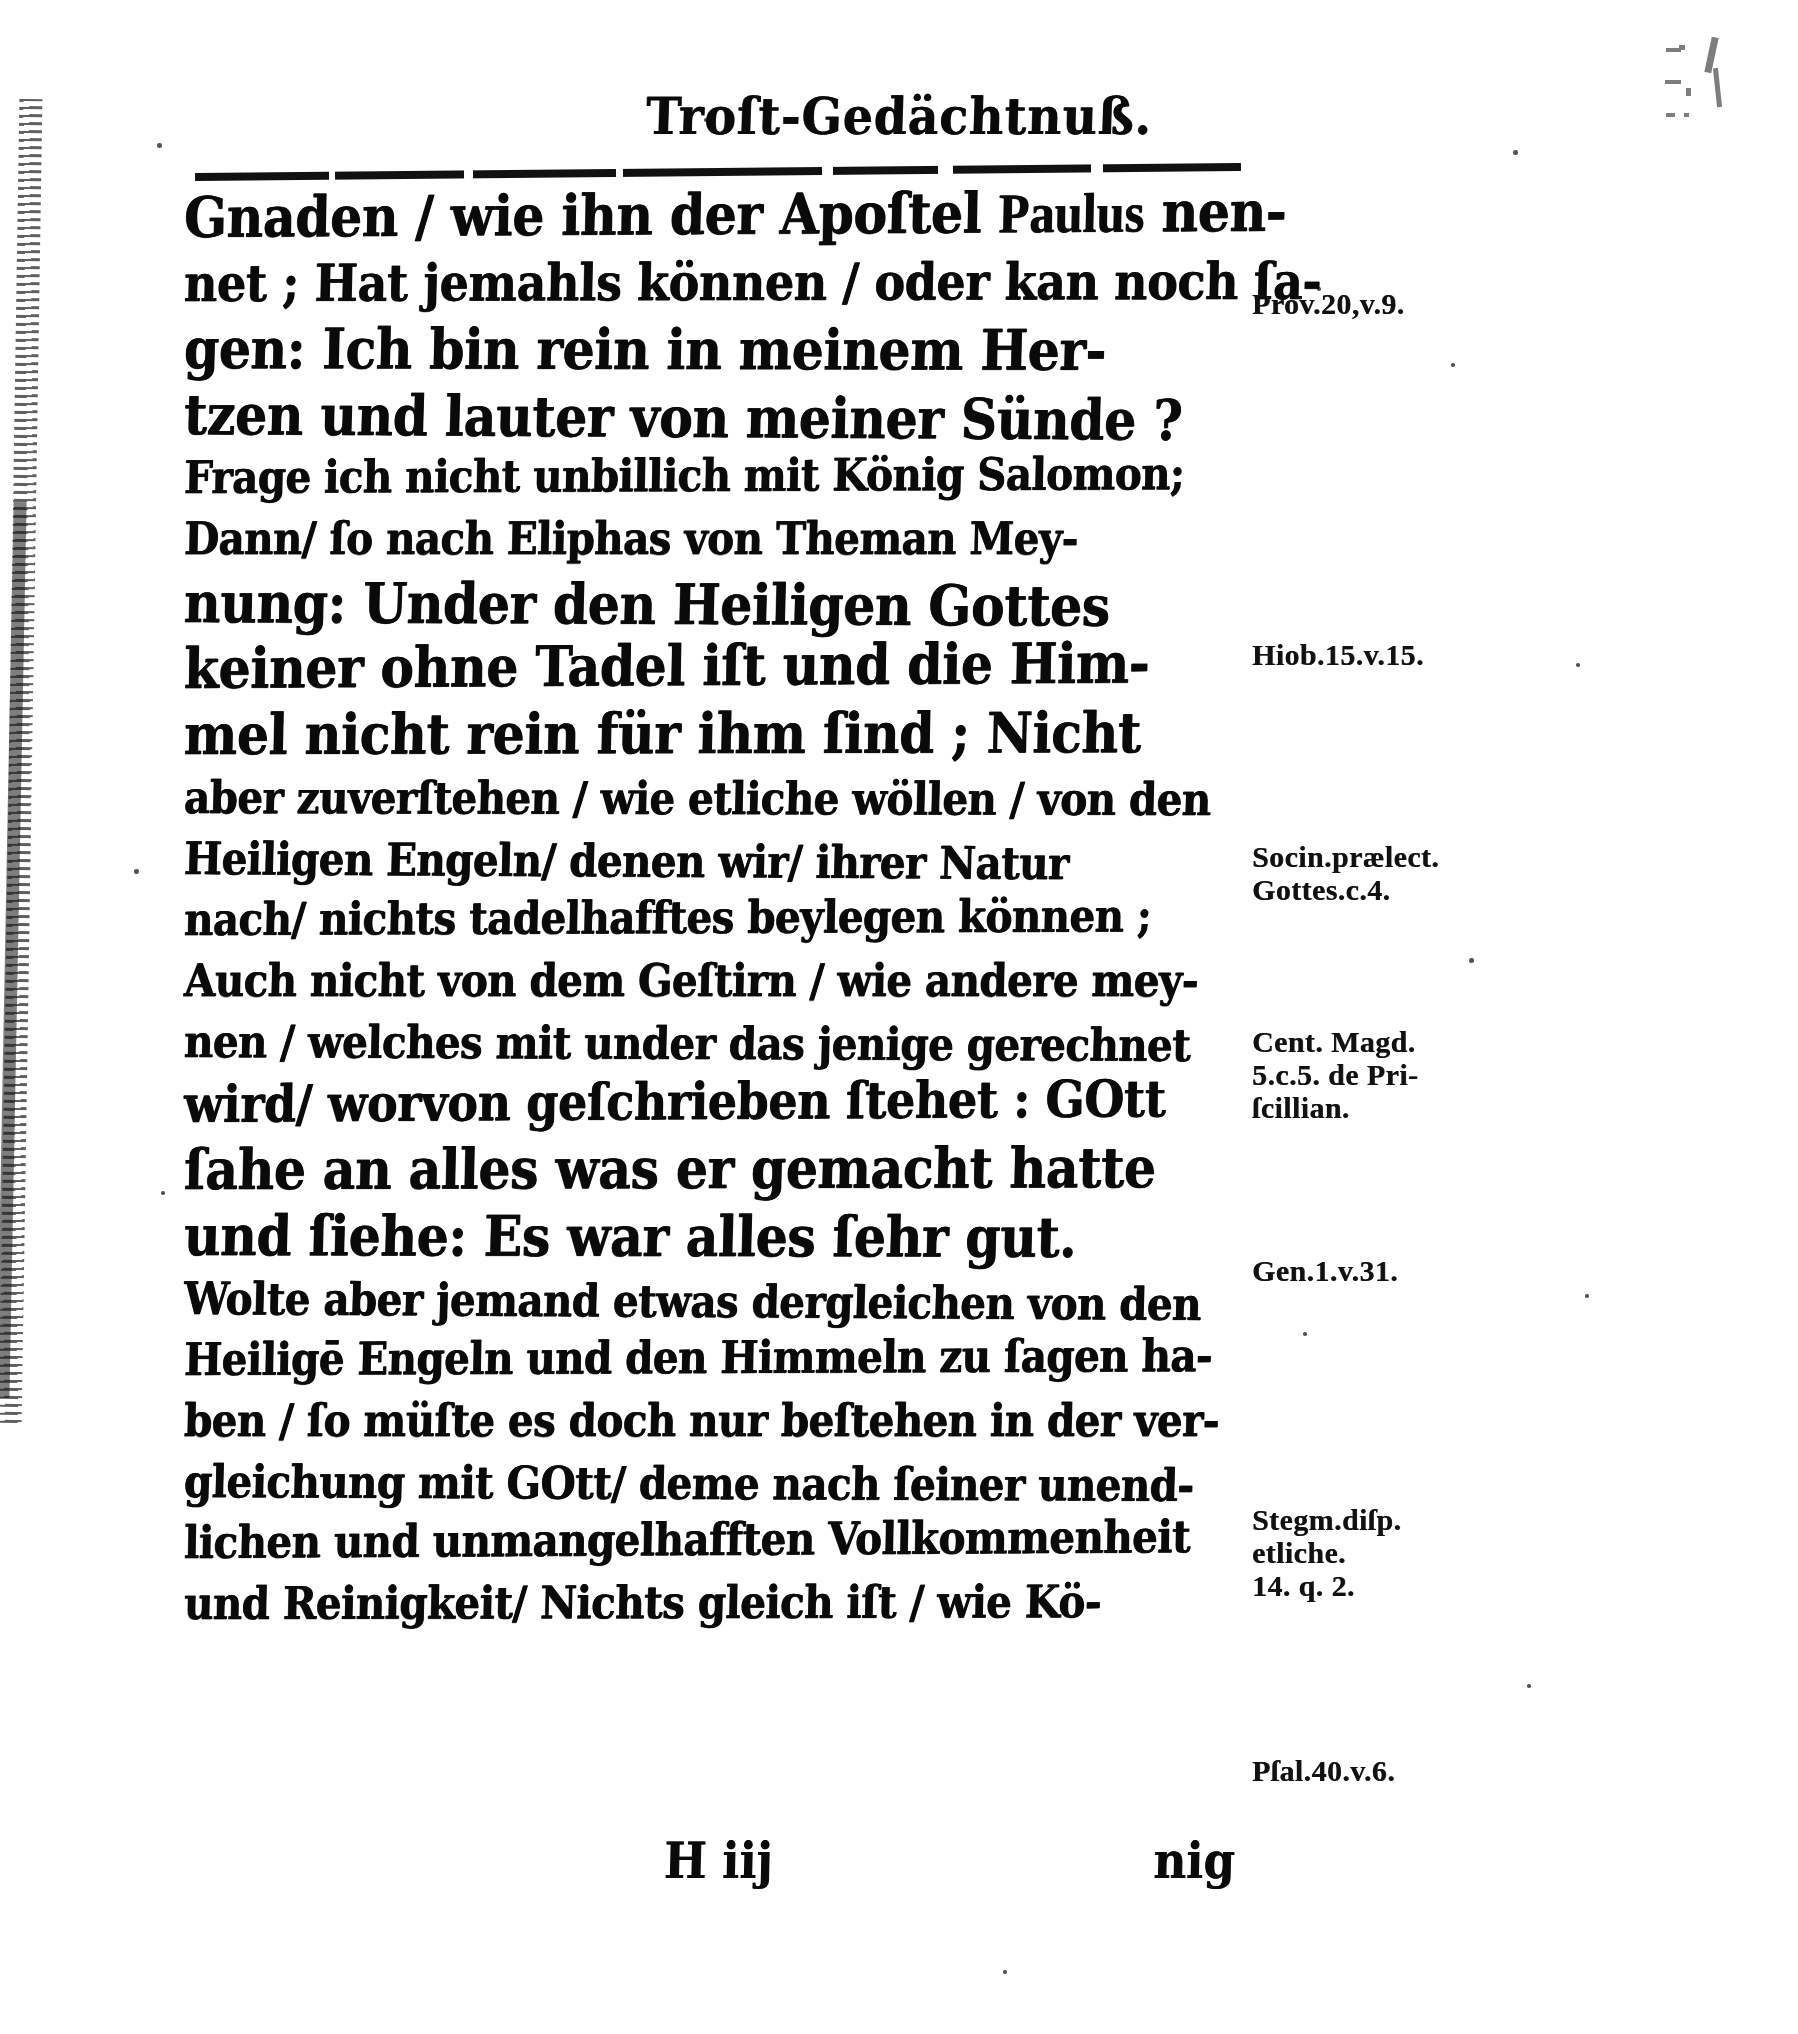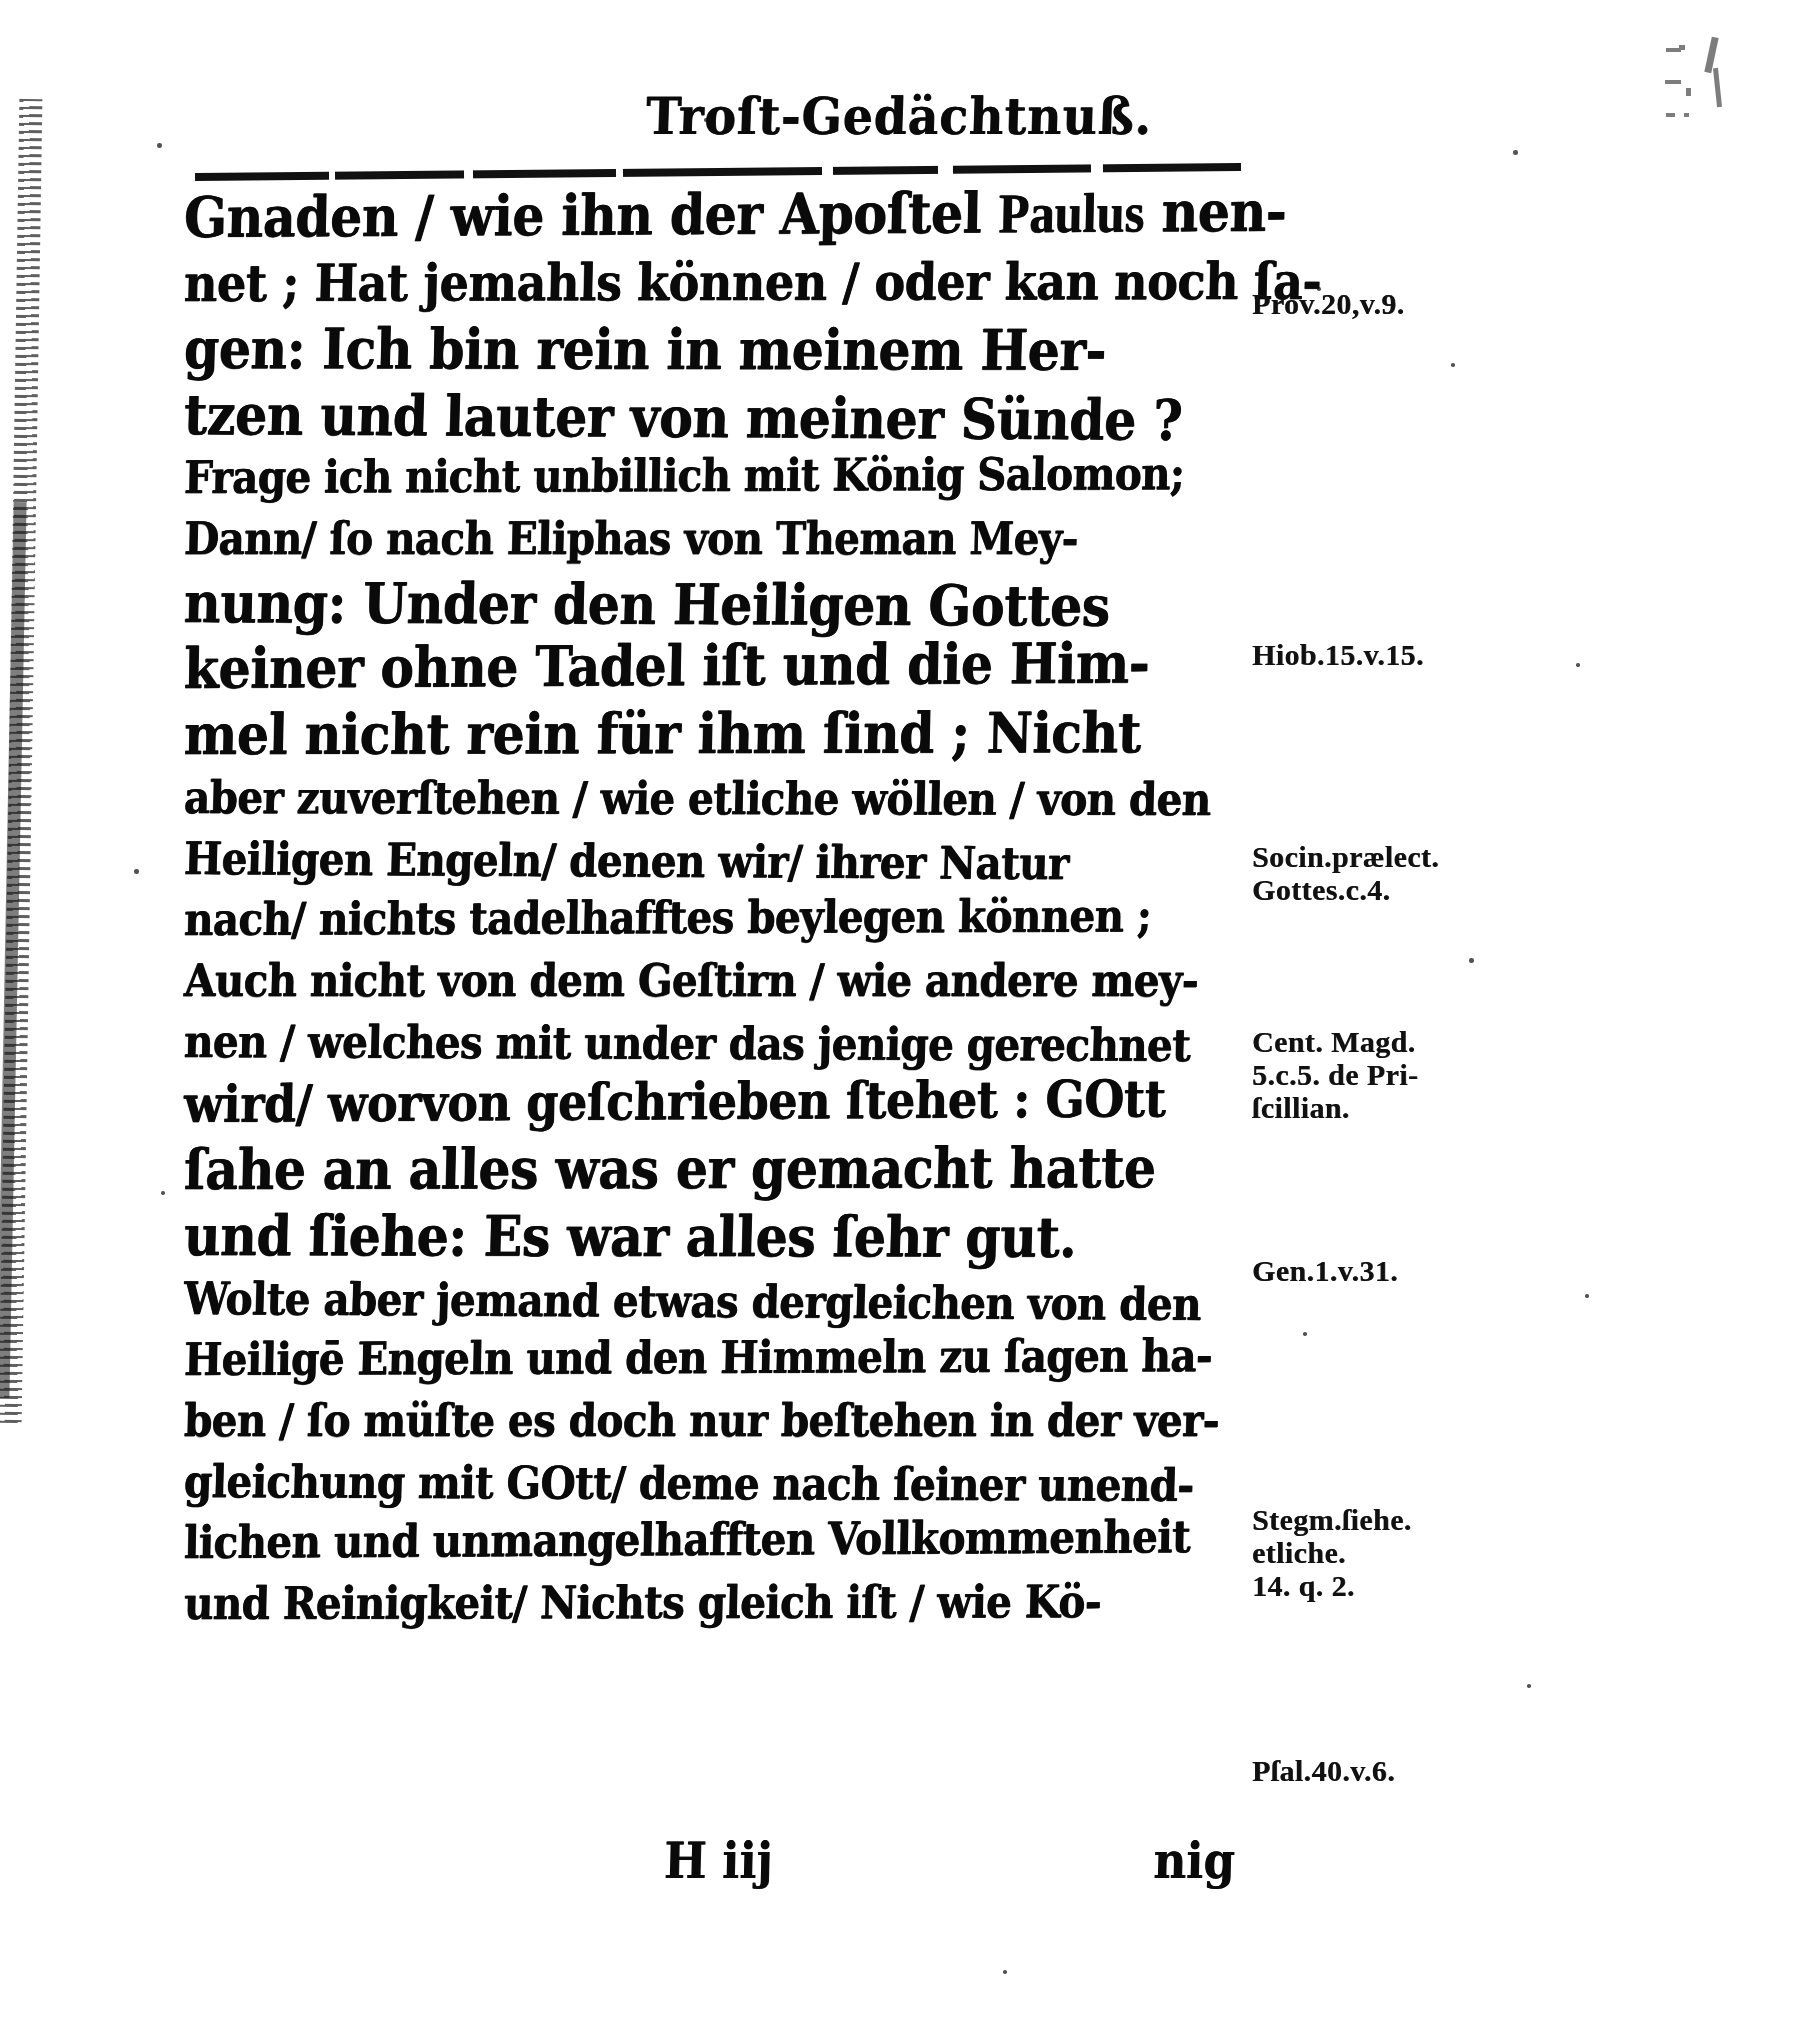--- a/index.html
+++ b/index.html
@@ -265,21 +265,21 @@
       </div>
       <div class="margin" style="top: 1025px;">
         <div>Cent. Magd.</div>
         <div>5.c.5. de Pri-</div>
         <div>ſcillian.</div>
       </div>
       <div class="margin" style="top: 1254px;">
         <div>Gen.1.v.31.</div>
       </div>
       <div class="margin" style="top: 1503px;">
-        <div>Stegm.ſiehe.</div>
+        <div>Stegm.diſp.</div>
         <div>etliche.</div>
         <div>14. q. 2.</div>
       </div>
       <div class="margin" style="top: 1754px;">
         <div>Pſal.40.v.6.</div>
       </div>
     </div>
 
   <div class="sig">H iij</div>
   <div class="catch">nig</div>

